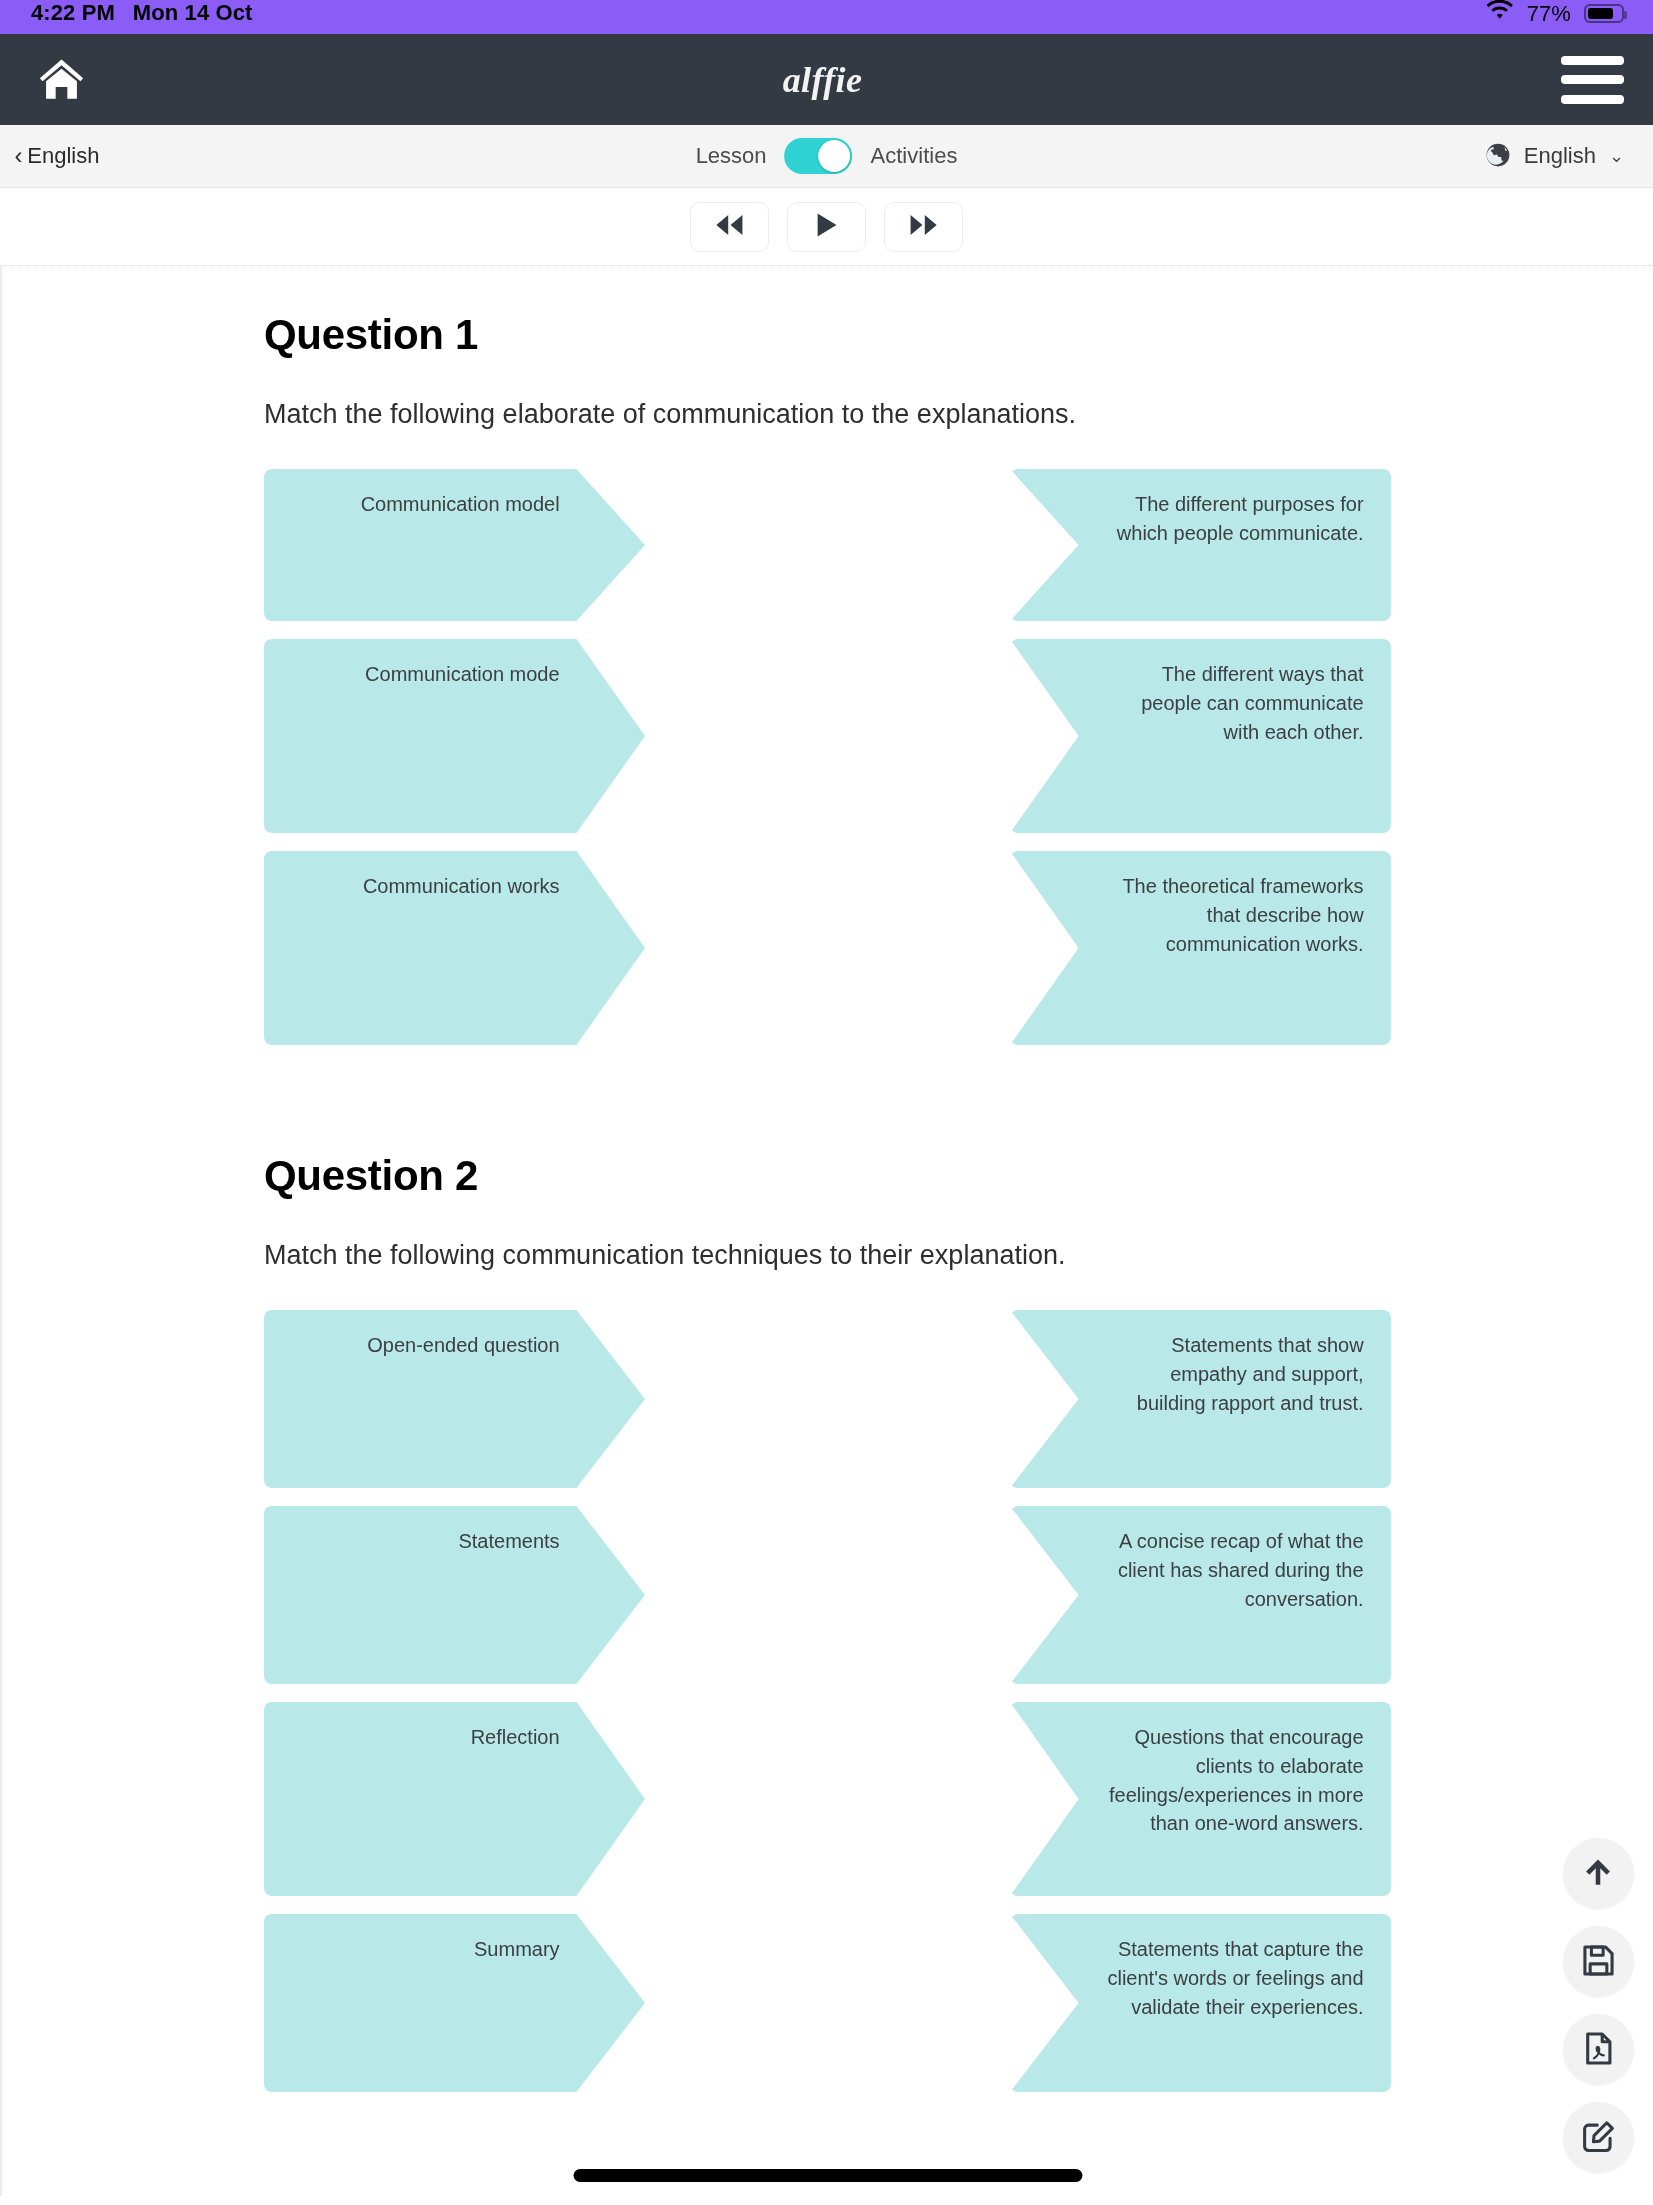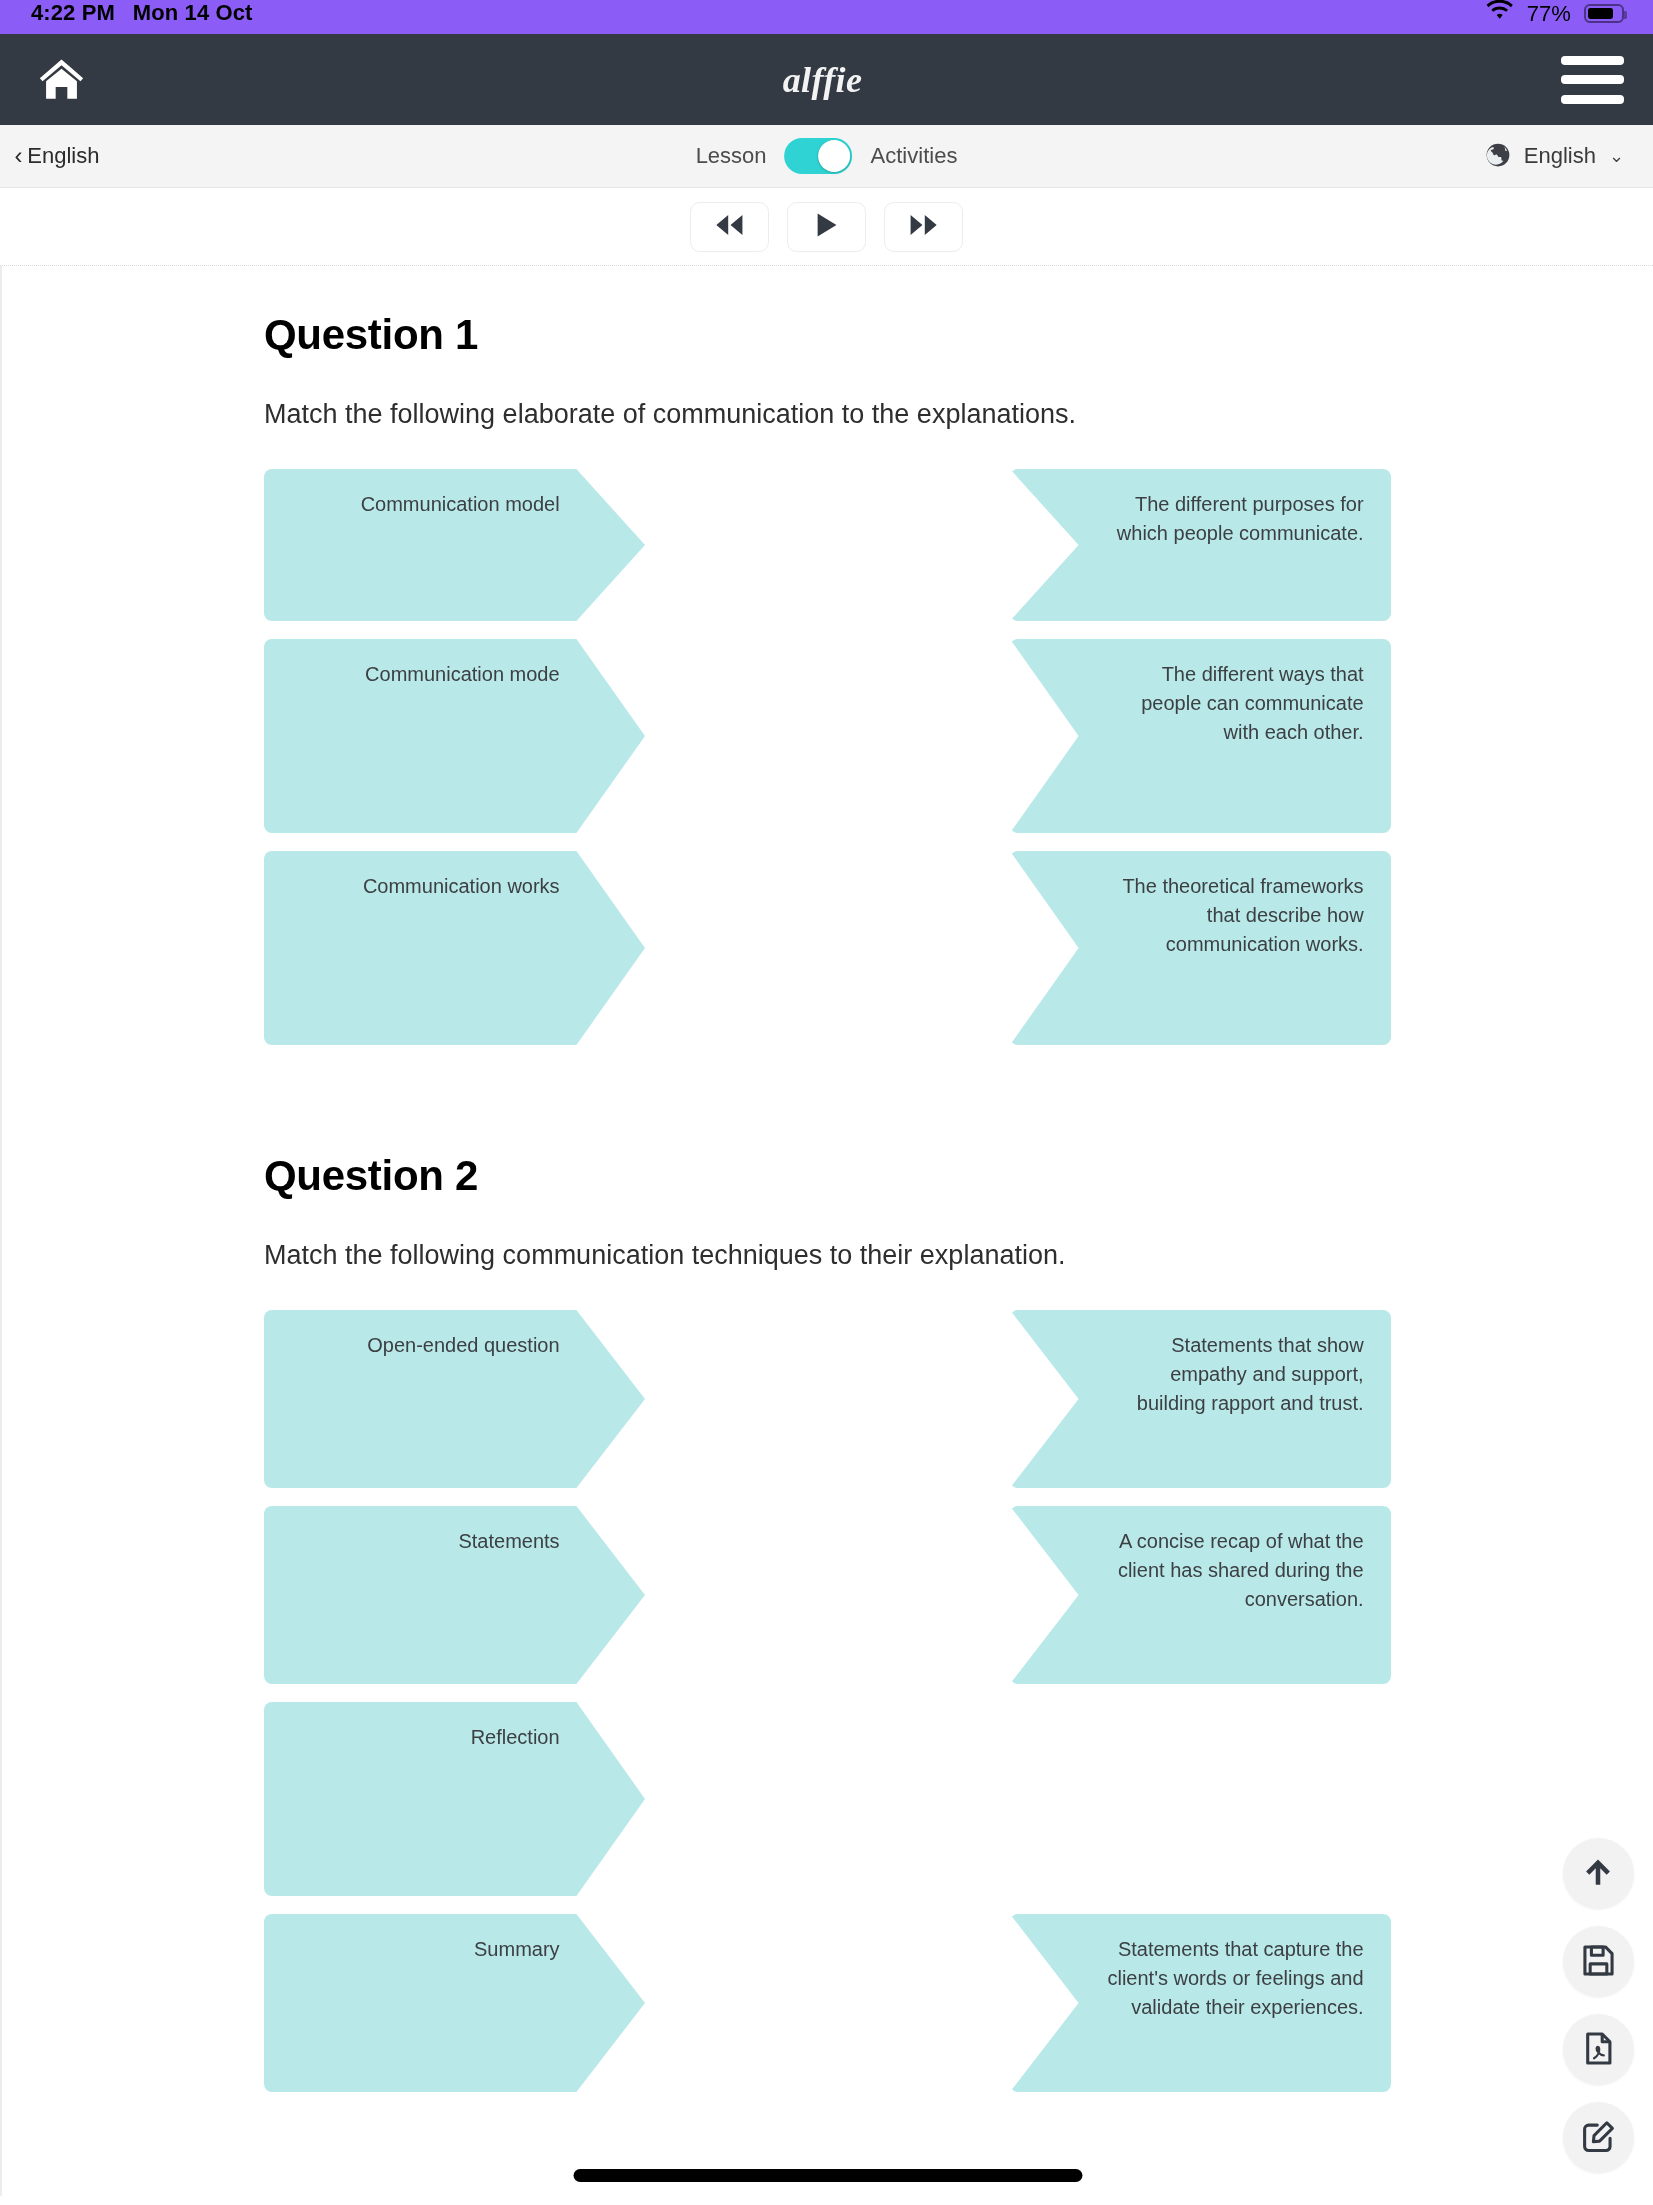--- a/index.html
+++ b/index.html
@@ -350,20 +350,23 @@
         </div>
         <div class="card right">
           <span class="card-txt">A concise recap of what the client has shared during the conversation.</span>
         </div>
       </div>
 
       <div class="match-row" style="height:194px">
         <div class="card left">
           <span class="card-txt">Reflection</span>
         </div>
+        <div class="card right">
+          <span class="card-txt">Questions that encourage clients to elaborate feelings/experiences in more than one-word answers.</span>
+        </div>
       </div>
 
       <div class="match-row" style="height:178px">
         <div class="card left">
           <span class="card-txt">Summary</span>
         </div>
         <div class="card right">
           <span class="card-txt">Statements that capture the client's words or feelings and validate their experiences.</span>
         </div>
       </div>

